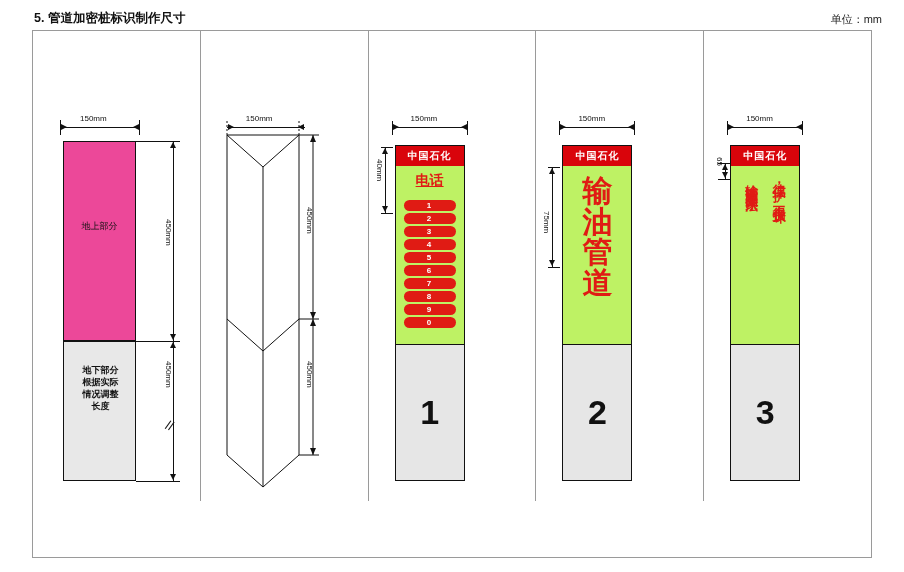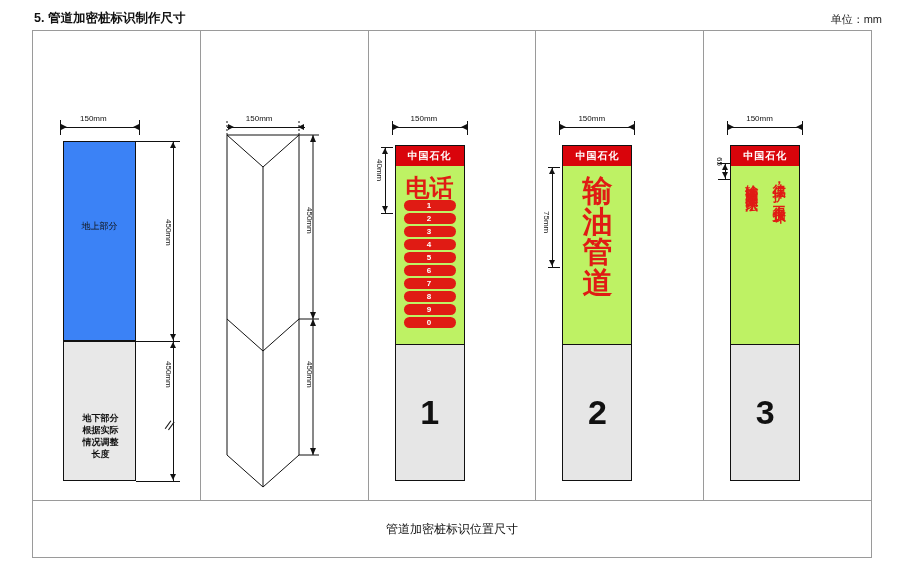--- a/index.html
+++ b/index.html
@@ -113,35 +113,35 @@
   .arrow-l { border-top: 3px solid transparent; border-bottom: 3px solid transparent; border-right: 6px solid #111; }
   .arrow-r { border-top: 3px solid transparent; border-bottom: 3px solid transparent; border-left: 6px solid #111; }
   .arrow-u { border-left: 3px solid transparent; border-right: 3px solid transparent; border-bottom: 6px solid #111; }
   .arrow-d { border-left: 3px solid transparent; border-right: 3px solid transparent; border-top: 6px solid #111; }
 
   
   .post-outline {
     position: absolute;
     border: 1px solid #111;
     box-sizing: border-box;
-    background: #3b82f6;
+    background: #ec4899;
   }
   .post-lower {
     background: #e8e8e8;
   }
   .post-label {
     position: absolute;
     font-size: 9px;
     color: #111;
     text-align: center;
     line-height: 1.35;
     width: 100%;
     left: 0;
   }
-  .post-label.strong { font-weight: bold; margin-top: 48px; }
+  .post-label.strong { font-weight: bold; }
   .break-mark {
     position: absolute;
     font-size: 13px;
     color: #111;
     transform: rotate(20deg);
     line-height: 1;
   }
 
   
   .svg-wrap { position: absolute; left: 0; top: 0; }
@@ -334,21 +334,21 @@
 
       <div class="dimline-v" style="left:16px; top:116px; height:66px;"></div>
       <div class="dimline-h" style="left:12px; top:116px; width:12px;"></div>
       <div class="dimline-h" style="left:12px; top:182px; width:12px;"></div>
       <div class="arrow-u" style="left:13px; top:117px;"></div>
       <div class="arrow-d" style="left:13px; top:175px;"></div>
       <div class="dimlabel vert" style="left:6px; top:128px;">40mm</div>
 
       <div class="sign" style="left:26px; top:114px; width:70px; height:336px;">
         <div class="sign-cap">中国石化</div>
-        <div class="red-title" style="position:absolute; left:0; top:26px; width:100%; font-size:24px;">电话</div>
+        <div class="red-title" style="position:absolute; left:0; top:26px; width:100%; font-size:14px;text-decoration:underline;">电话</div>
 
         <div class="phone-pills" style="top:54px;">
           <div class="pill">1</div>
           <div class="pill">2</div>
           <div class="pill">3</div>
           <div class="pill">4</div>
           <div class="pill">5</div>
           <div class="pill">6</div>
           <div class="pill">7</div>
           <div class="pill">8</div>
@@ -407,17 +407,14 @@
         <div class="vert-cols" style="top:28px;">
           <div class="vert-col">律保护，不得损坏</div>
           <div class="vert-col">输油管道受国家法</div>
         </div>
         <div class="sign-foot" style="height:136px;">3</div>
       </div>
     </div>
 
   </div>
 
-  <div class="caption-bar">
-    <div class="caption-text">管道加密桩标识位置尺寸</div>
-  </div>
 
 </div>
 
 </body></html>

